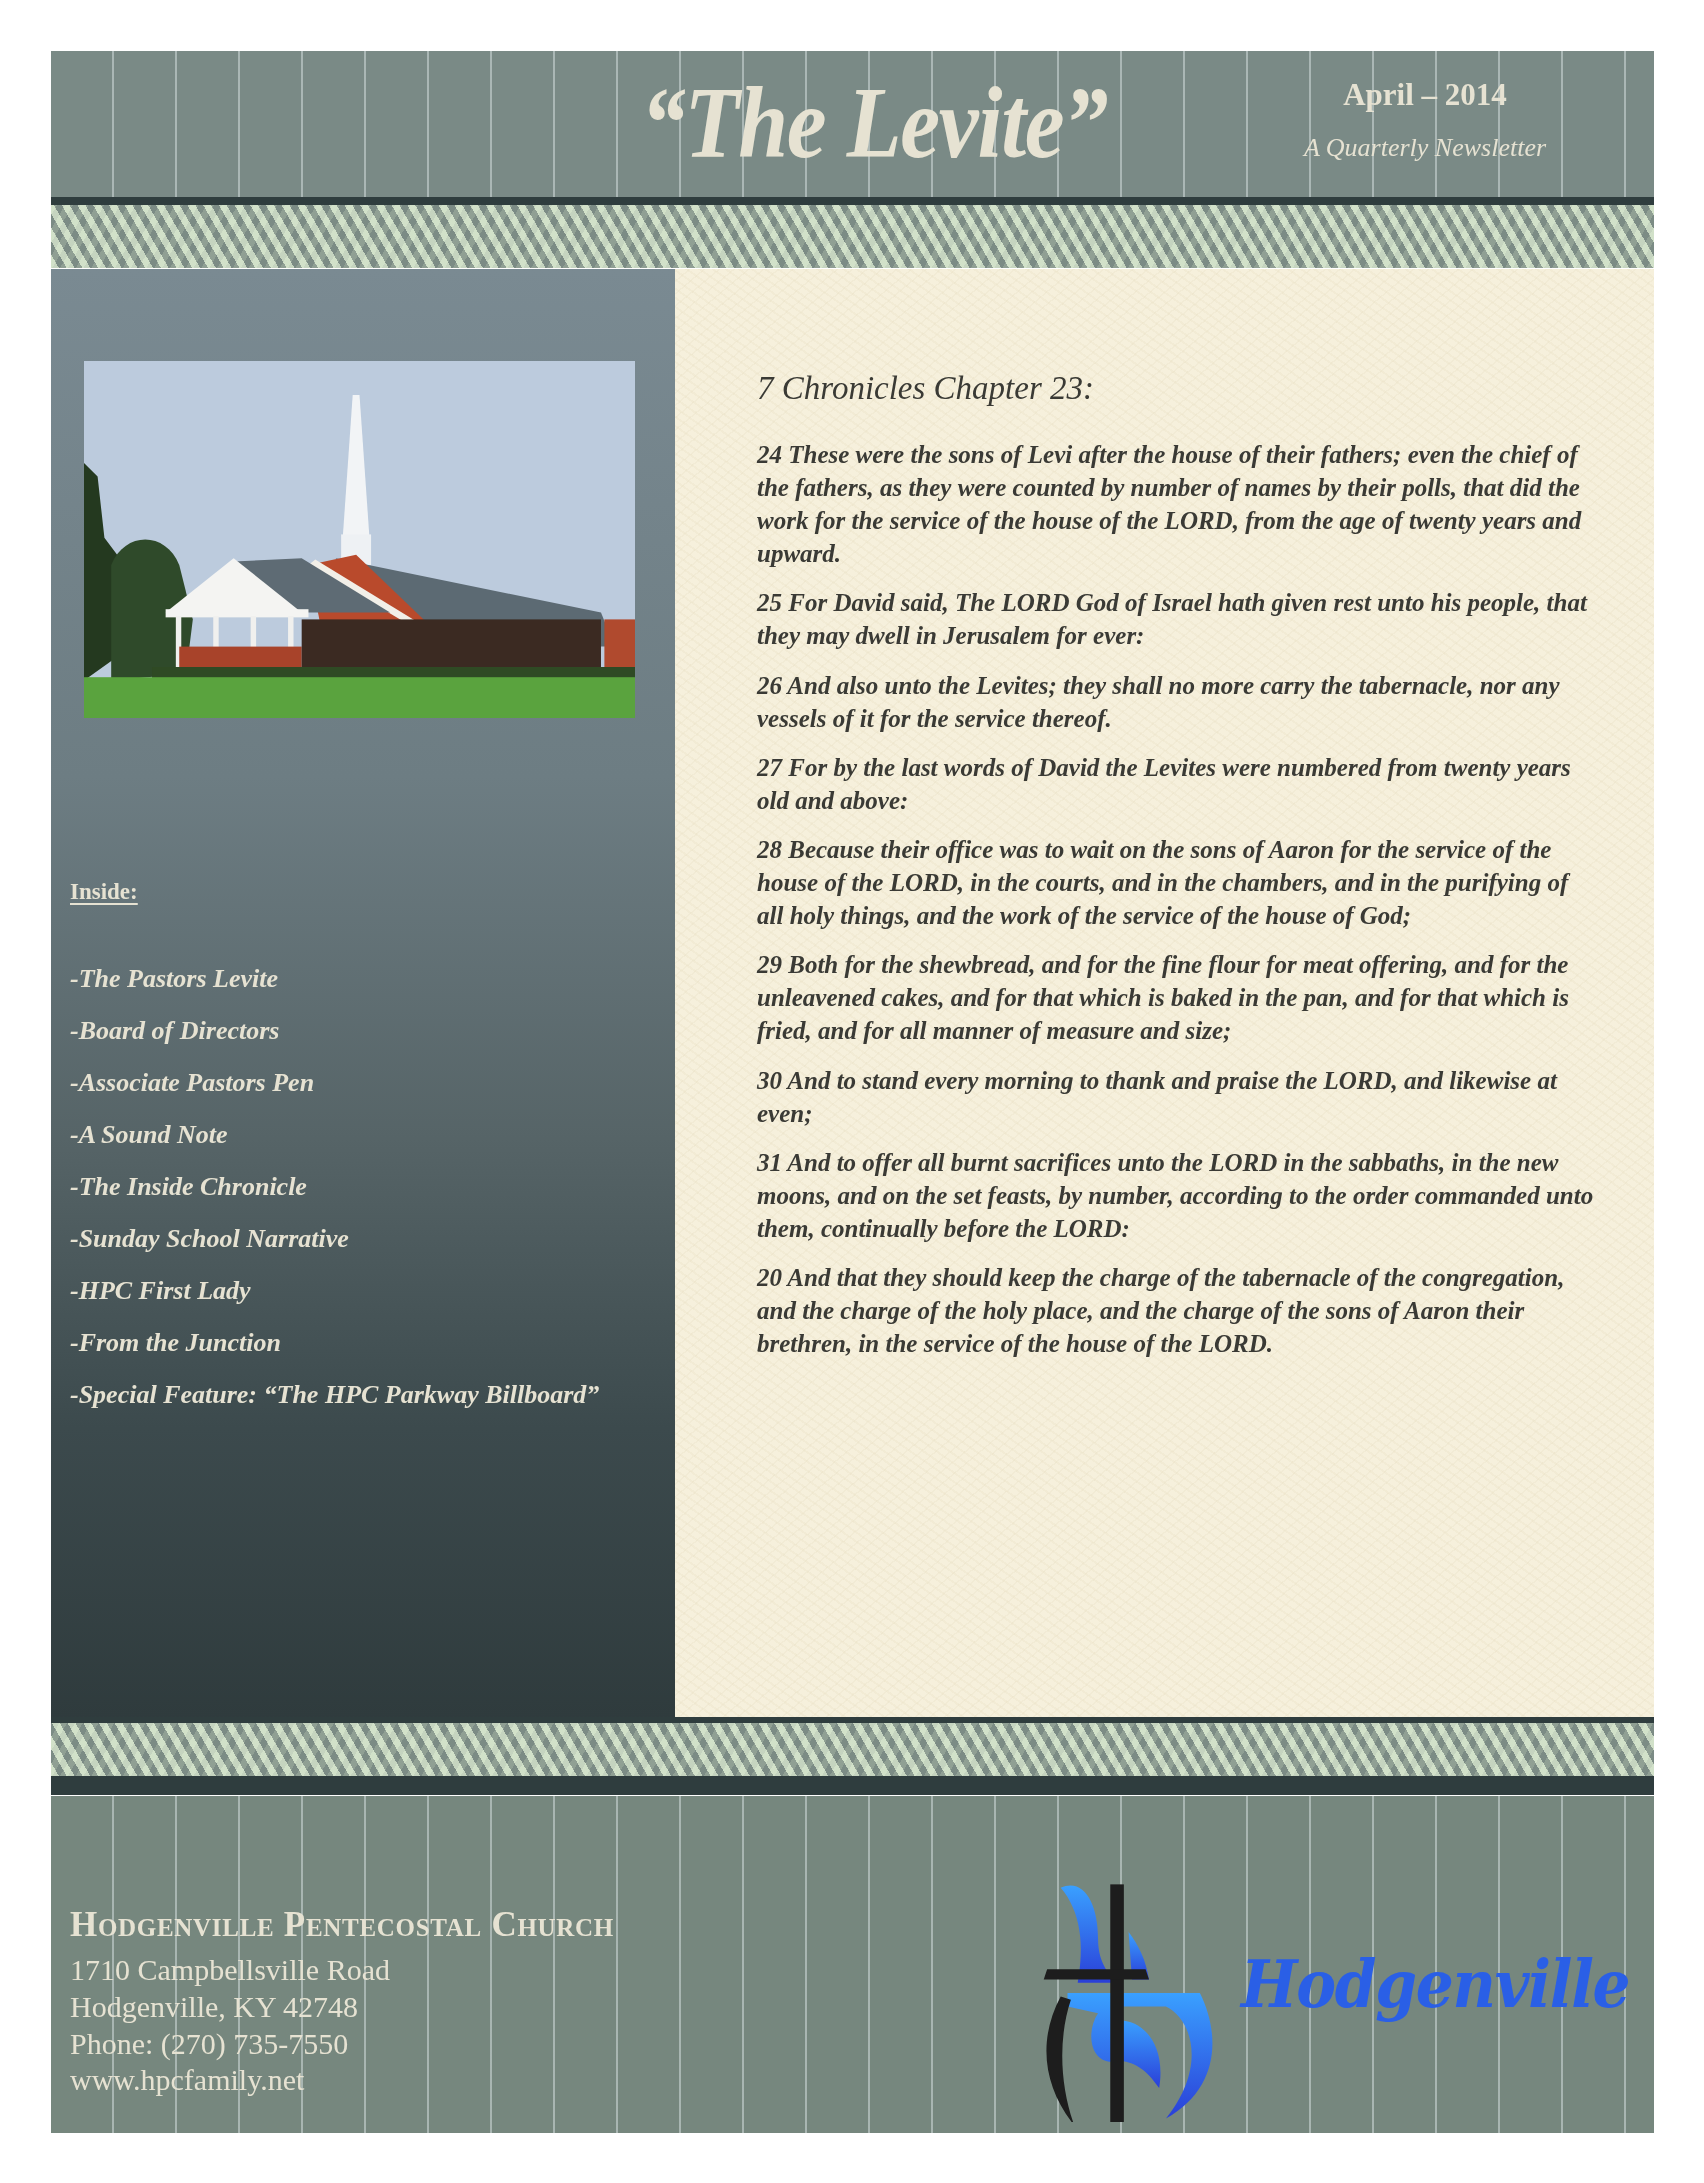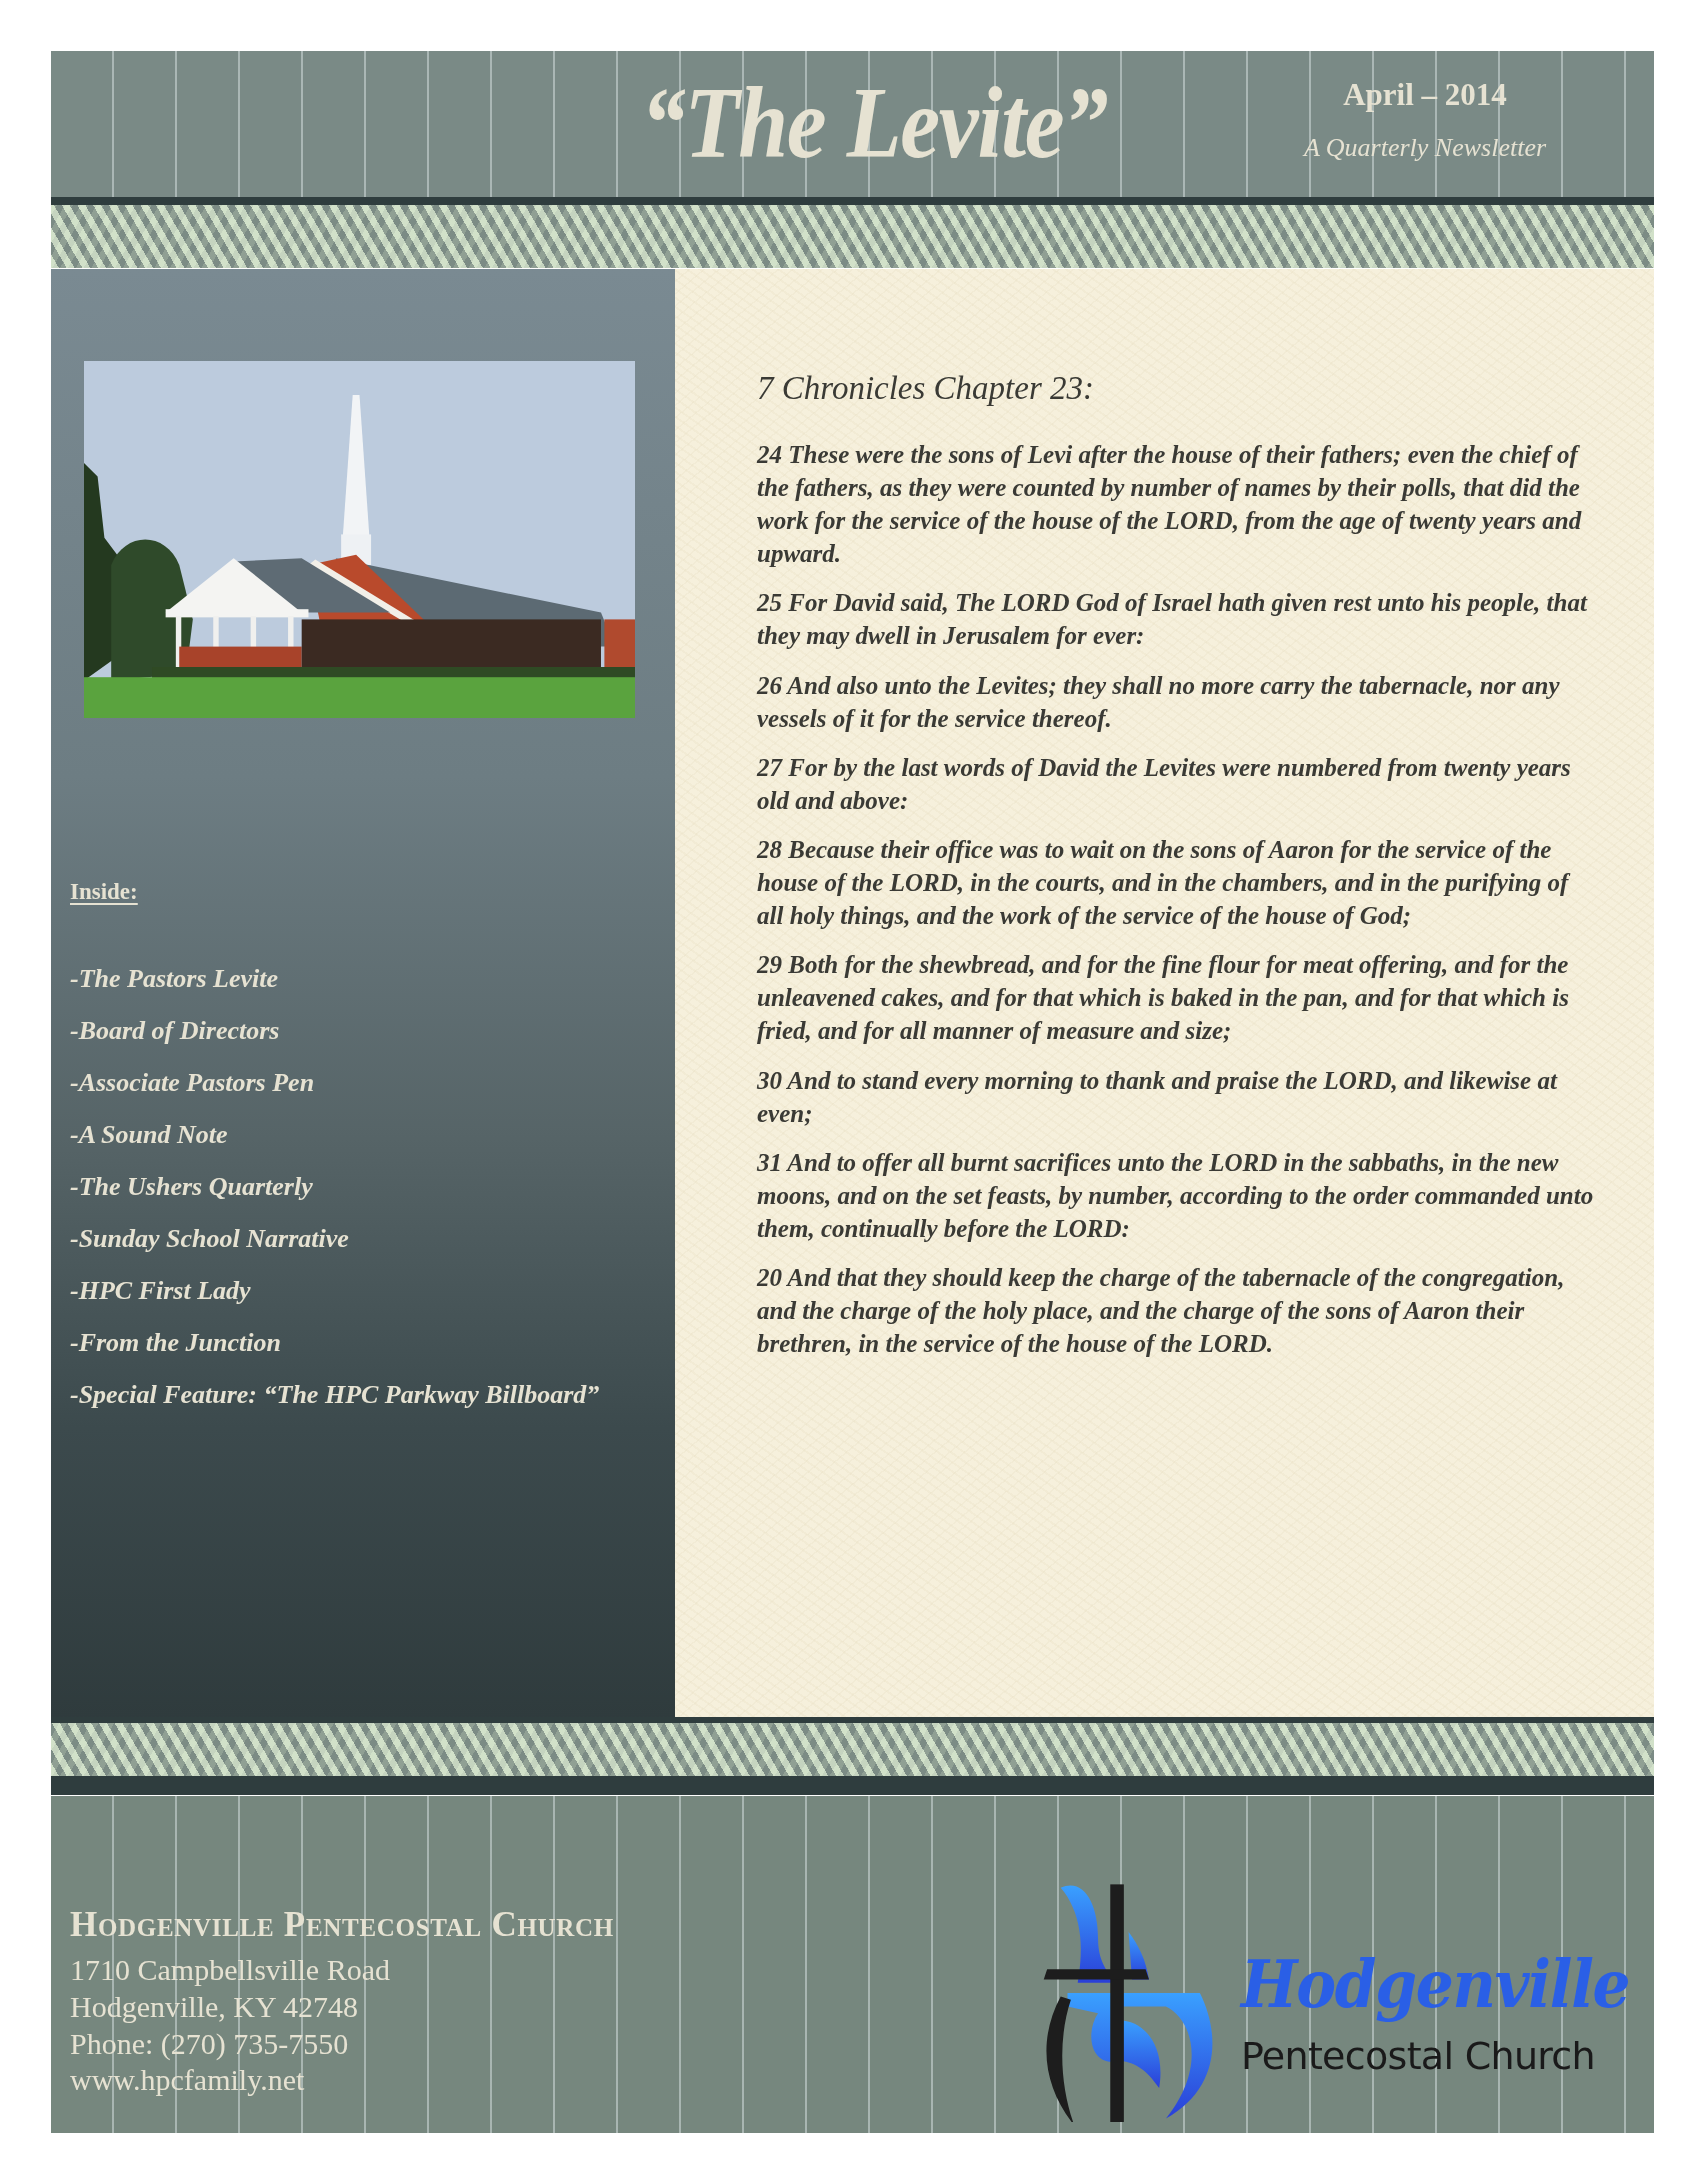--- a/index.html
+++ b/index.html
@@ -155,21 +155,21 @@
         <rect x="0" y="465" width="810" height="60" fill="#5aa33e"></rect>
       </svg>
     </div>
 
     <div class="inside-heading">Inside:</div>
     <ul class="inside-list">
       <li>-The Pastors Levite</li>
       <li>-Board of Directors</li>
       <li>-Associate Pastors Pen</li>
       <li>-A Sound Note</li>
-      <li>-The Ushers Quarterly</li>
+      <li>-The Inside Chronicle</li>
       <li>-Sunday School Narrative</li>
       <li>-HPC First Lady</li>
       <li>-From the Junction</li>
       <li>-Special Feature: “The HPC Parkway Billboard”</li>
     </ul>
   </div>
 
   <div class="main">
     <div class="chapter-title">7 Chronicles Chapter 23:</div>
     <div class="verses">
@@ -216,18 +216,17 @@
 
         <path d="M55 190 L250 190 C280 250 280 330 200 375 C260 300 240 230 200 210 L130 210 L130 290 C90 300 80 250 100 220 L55 210 Z" fill="url(#flameG)"></path>
         <path d="M130 230 C170 230 200 270 190 330 C170 300 150 290 130 290 Z" fill="url(#flameG)"></path>
 
         <path d="M45 195 C10 260 20 330 65 385 C45 330 40 260 60 200 Z" fill="#1d1d1d"></path>
 
         <rect x="118" y="30" width="20" height="400" fill="#1d1d1d"></rect>
         <polygon points="25,155 170,155 175,170 20,170" fill="#1d1d1d"></polygon>
       </svg>
       <div class="logo-word">Hodgenville</div>
-      <div class="logo-sub">Pentecostal Church</div>
     </div>
   </div>
 
 </div>
 
 
 </body></html>

